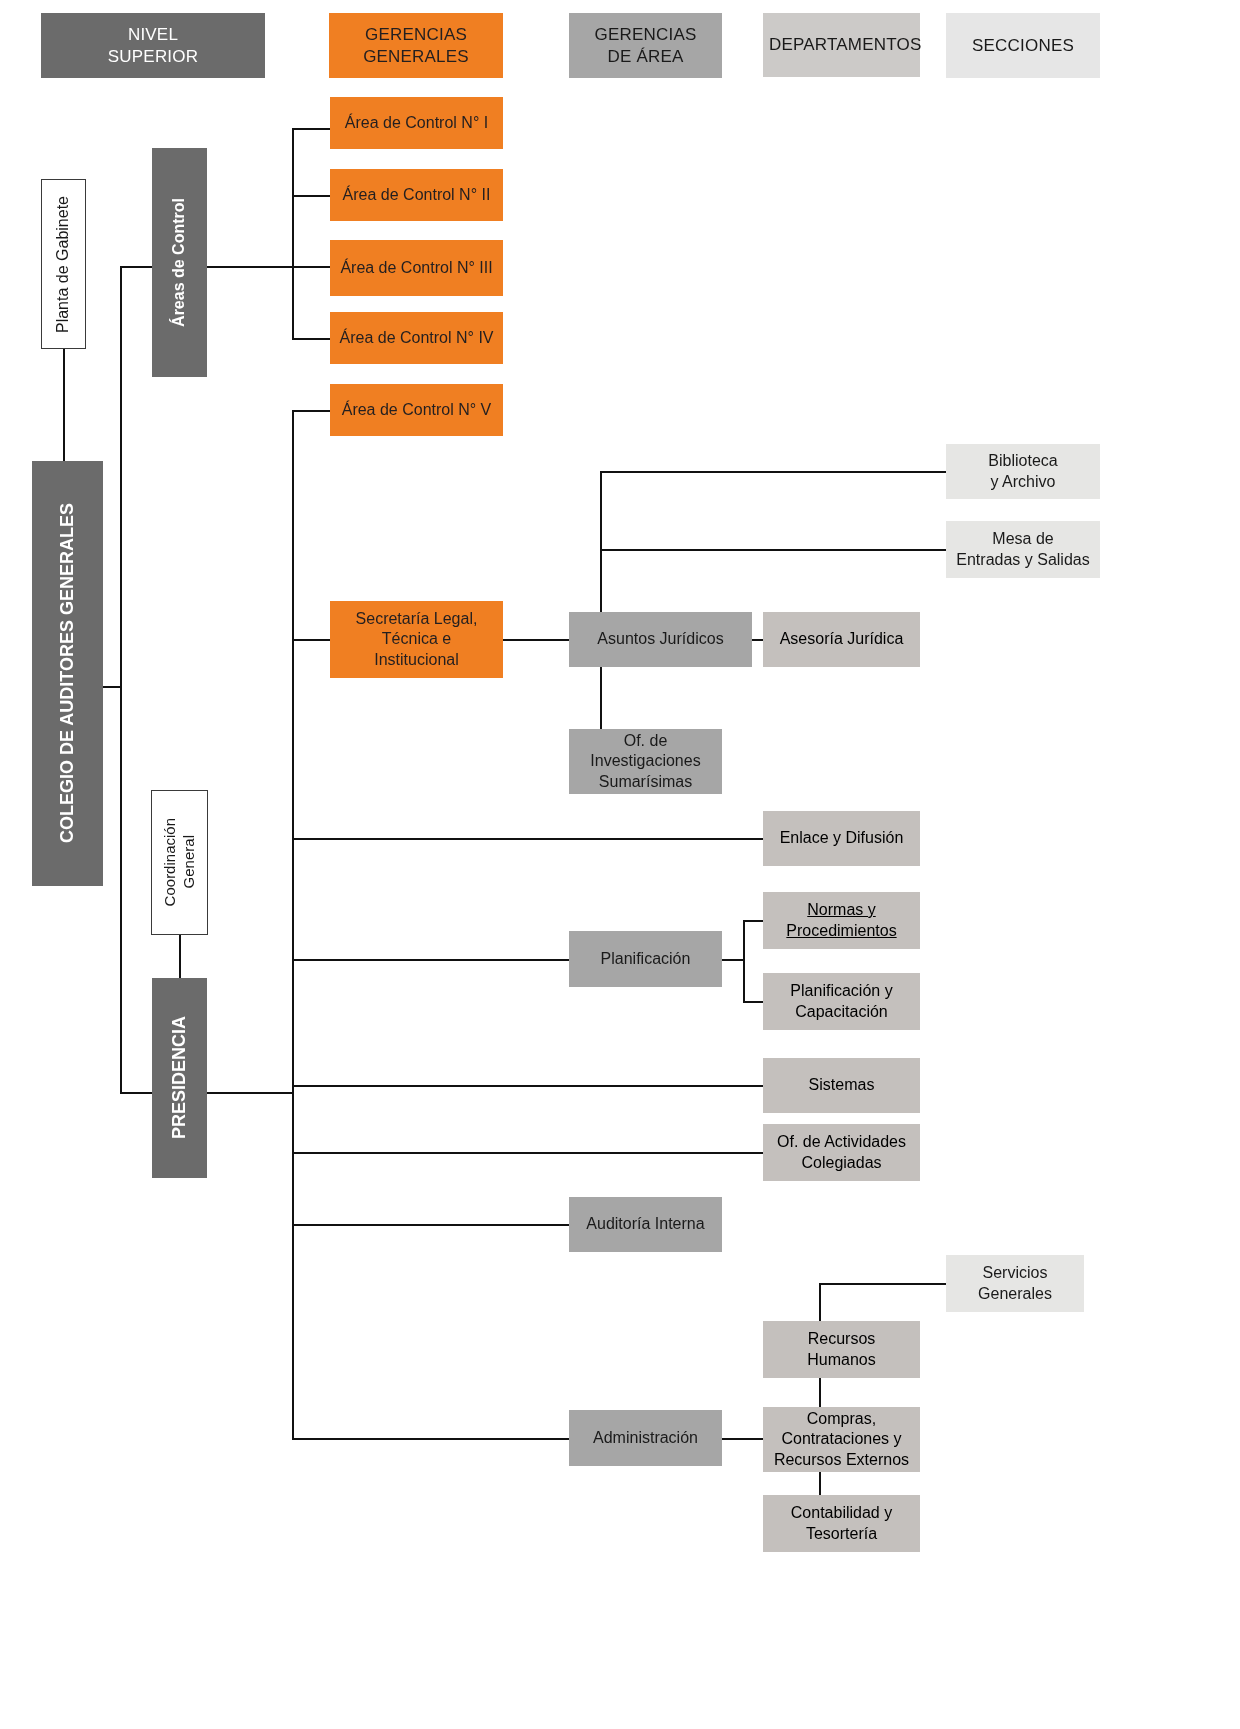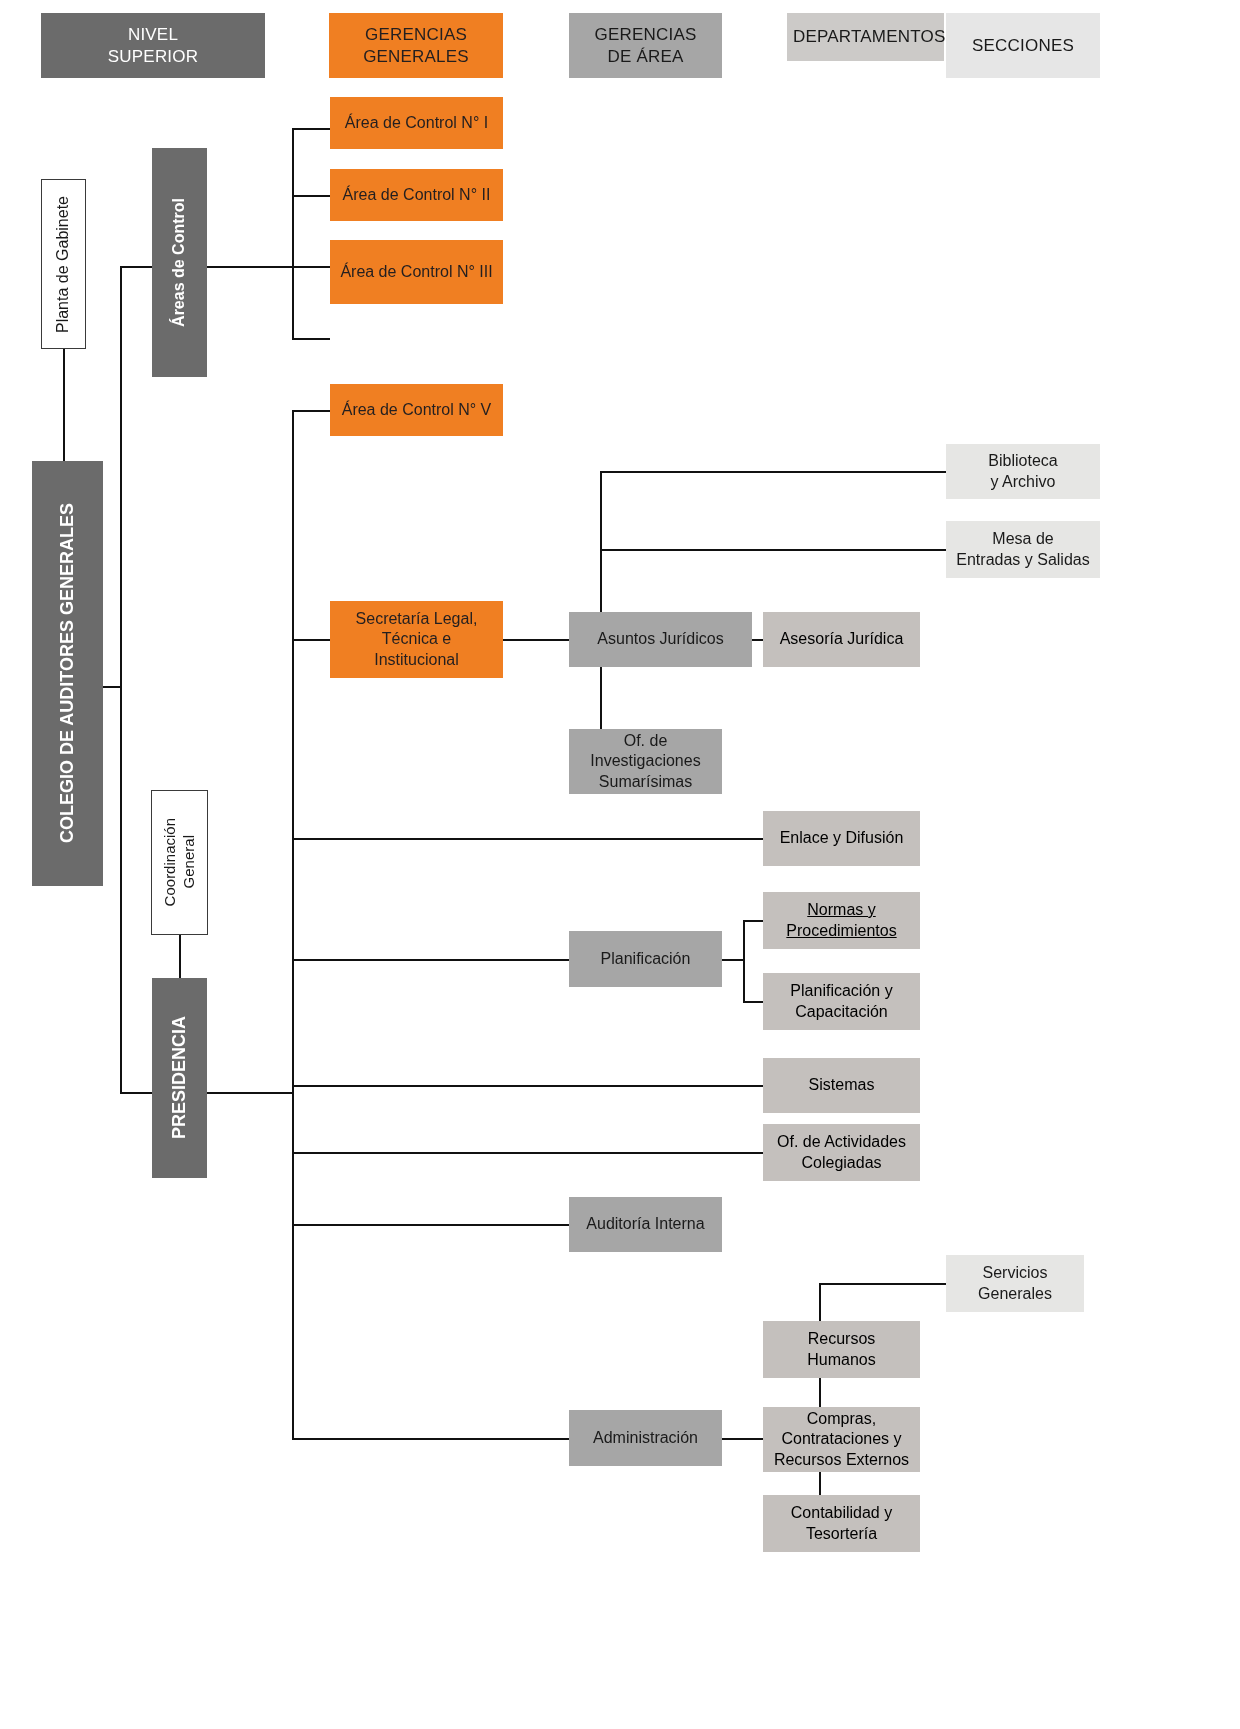--- a/index.html
+++ b/index.html
@@ -78,21 +78,21 @@
   <div class="box hdr hdr-orange" style="left:329px;top:13px;width:174px;height:65px;">
     <span style="white-space:pre-line;">GERENCIAS
 GENERALES</span>
   </div>
 
   <div class="box hdr hdr-gray" style="left:569px;top:13px;width:153px;height:65px;">
     <span style="white-space:pre-line;">GERENCIAS
 DE ÁREA</span>
   </div>
 
-  <div class="box hdr hdr-gray2" style="left:763px;top:13px;width:157px;height:48px;margin-left:24px;">
+  <div class="box hdr hdr-gray2" style="left:763px;top:13px;width:157px;height:64px;">
     <span style="white-space:pre-line;">DEPARTAMENTOS</span>
   </div>
 
   <div class="box hdr hdr-gray3" style="left:946px;top:13px;width:154px;height:65px;">
     <span style="white-space:pre-line;">SECCIONES</span>
   </div>
 
   <div class="ln lnv" style="left:63px;top:348px;height:114px;"></div>
 
   <div class="ln lnh" style="left:103px;top:686px;width:18px;"></div>
@@ -178,24 +178,27 @@
   </div>
 
   <div class="box n-orange fs16" style="left:330px;top:97px;width:173px;height:52px;">
     <span style="white-space:pre-line;">Área de Control N° I</span>
   </div>
 
   <div class="box n-orange fs16" style="left:330px;top:169px;width:173px;height:52px;">
     <span style="white-space:pre-line;">Área de Control N° II</span>
   </div>
 
-  <div class="box n-orange fs16" style="left:330px;top:240px;width:173px;height:64px;align-items:center;">
+  <div class="box n-orange fs16" style="left:330px;top:240px;width:173px;height:56px;align-items:center;">
     <span style="white-space:pre-line;">Área de Control N° III</span>
   </div>
 
+  <div class="box n-orange fs16" style="left:330px;top:312px;width:173px;height:52px;">
+    <span style="white-space:pre-line;">Área de Control N° IV</span>
+  </div>
 
   <div class="box n-orange fs16" style="left:330px;top:384px;width:173px;height:52px;">
     <span style="white-space:pre-line;">Área de Control N° V</span>
   </div>
 
   <div class="box n-orange fs16" style="left:330px;top:601px;width:173px;height:77px;">
     <span style="white-space:pre-line;">Secretaría Legal,
 Técnica e
 Institucional</span>
   </div>

